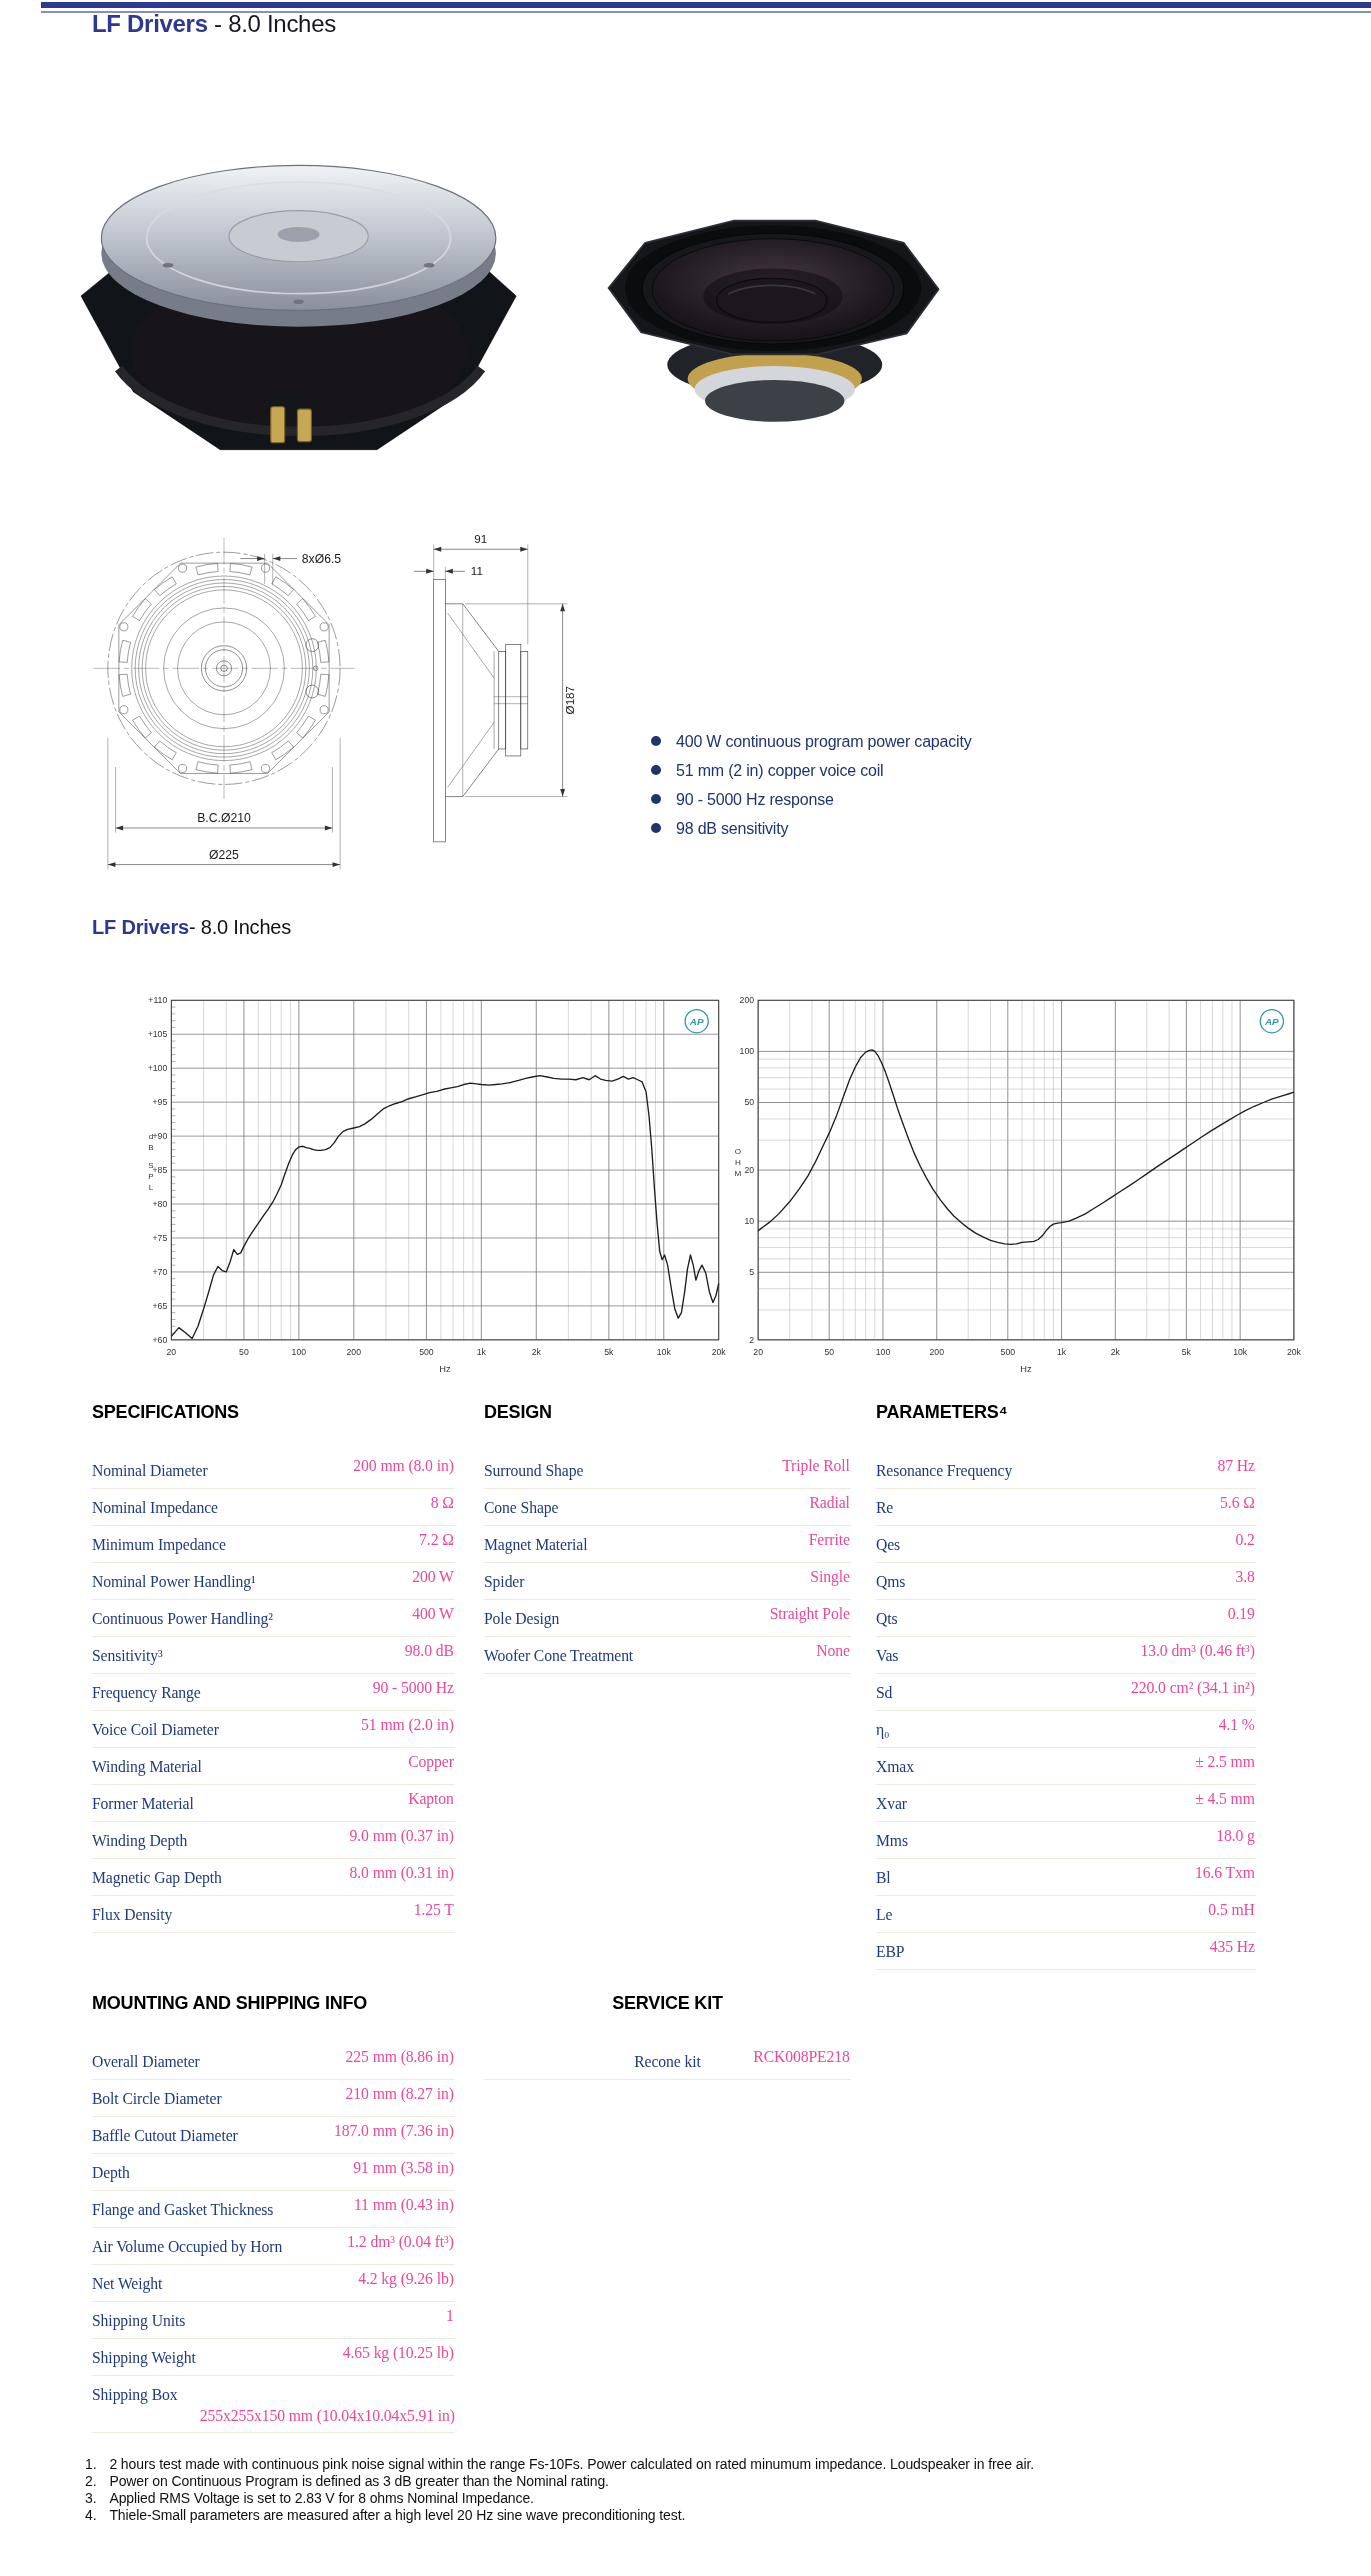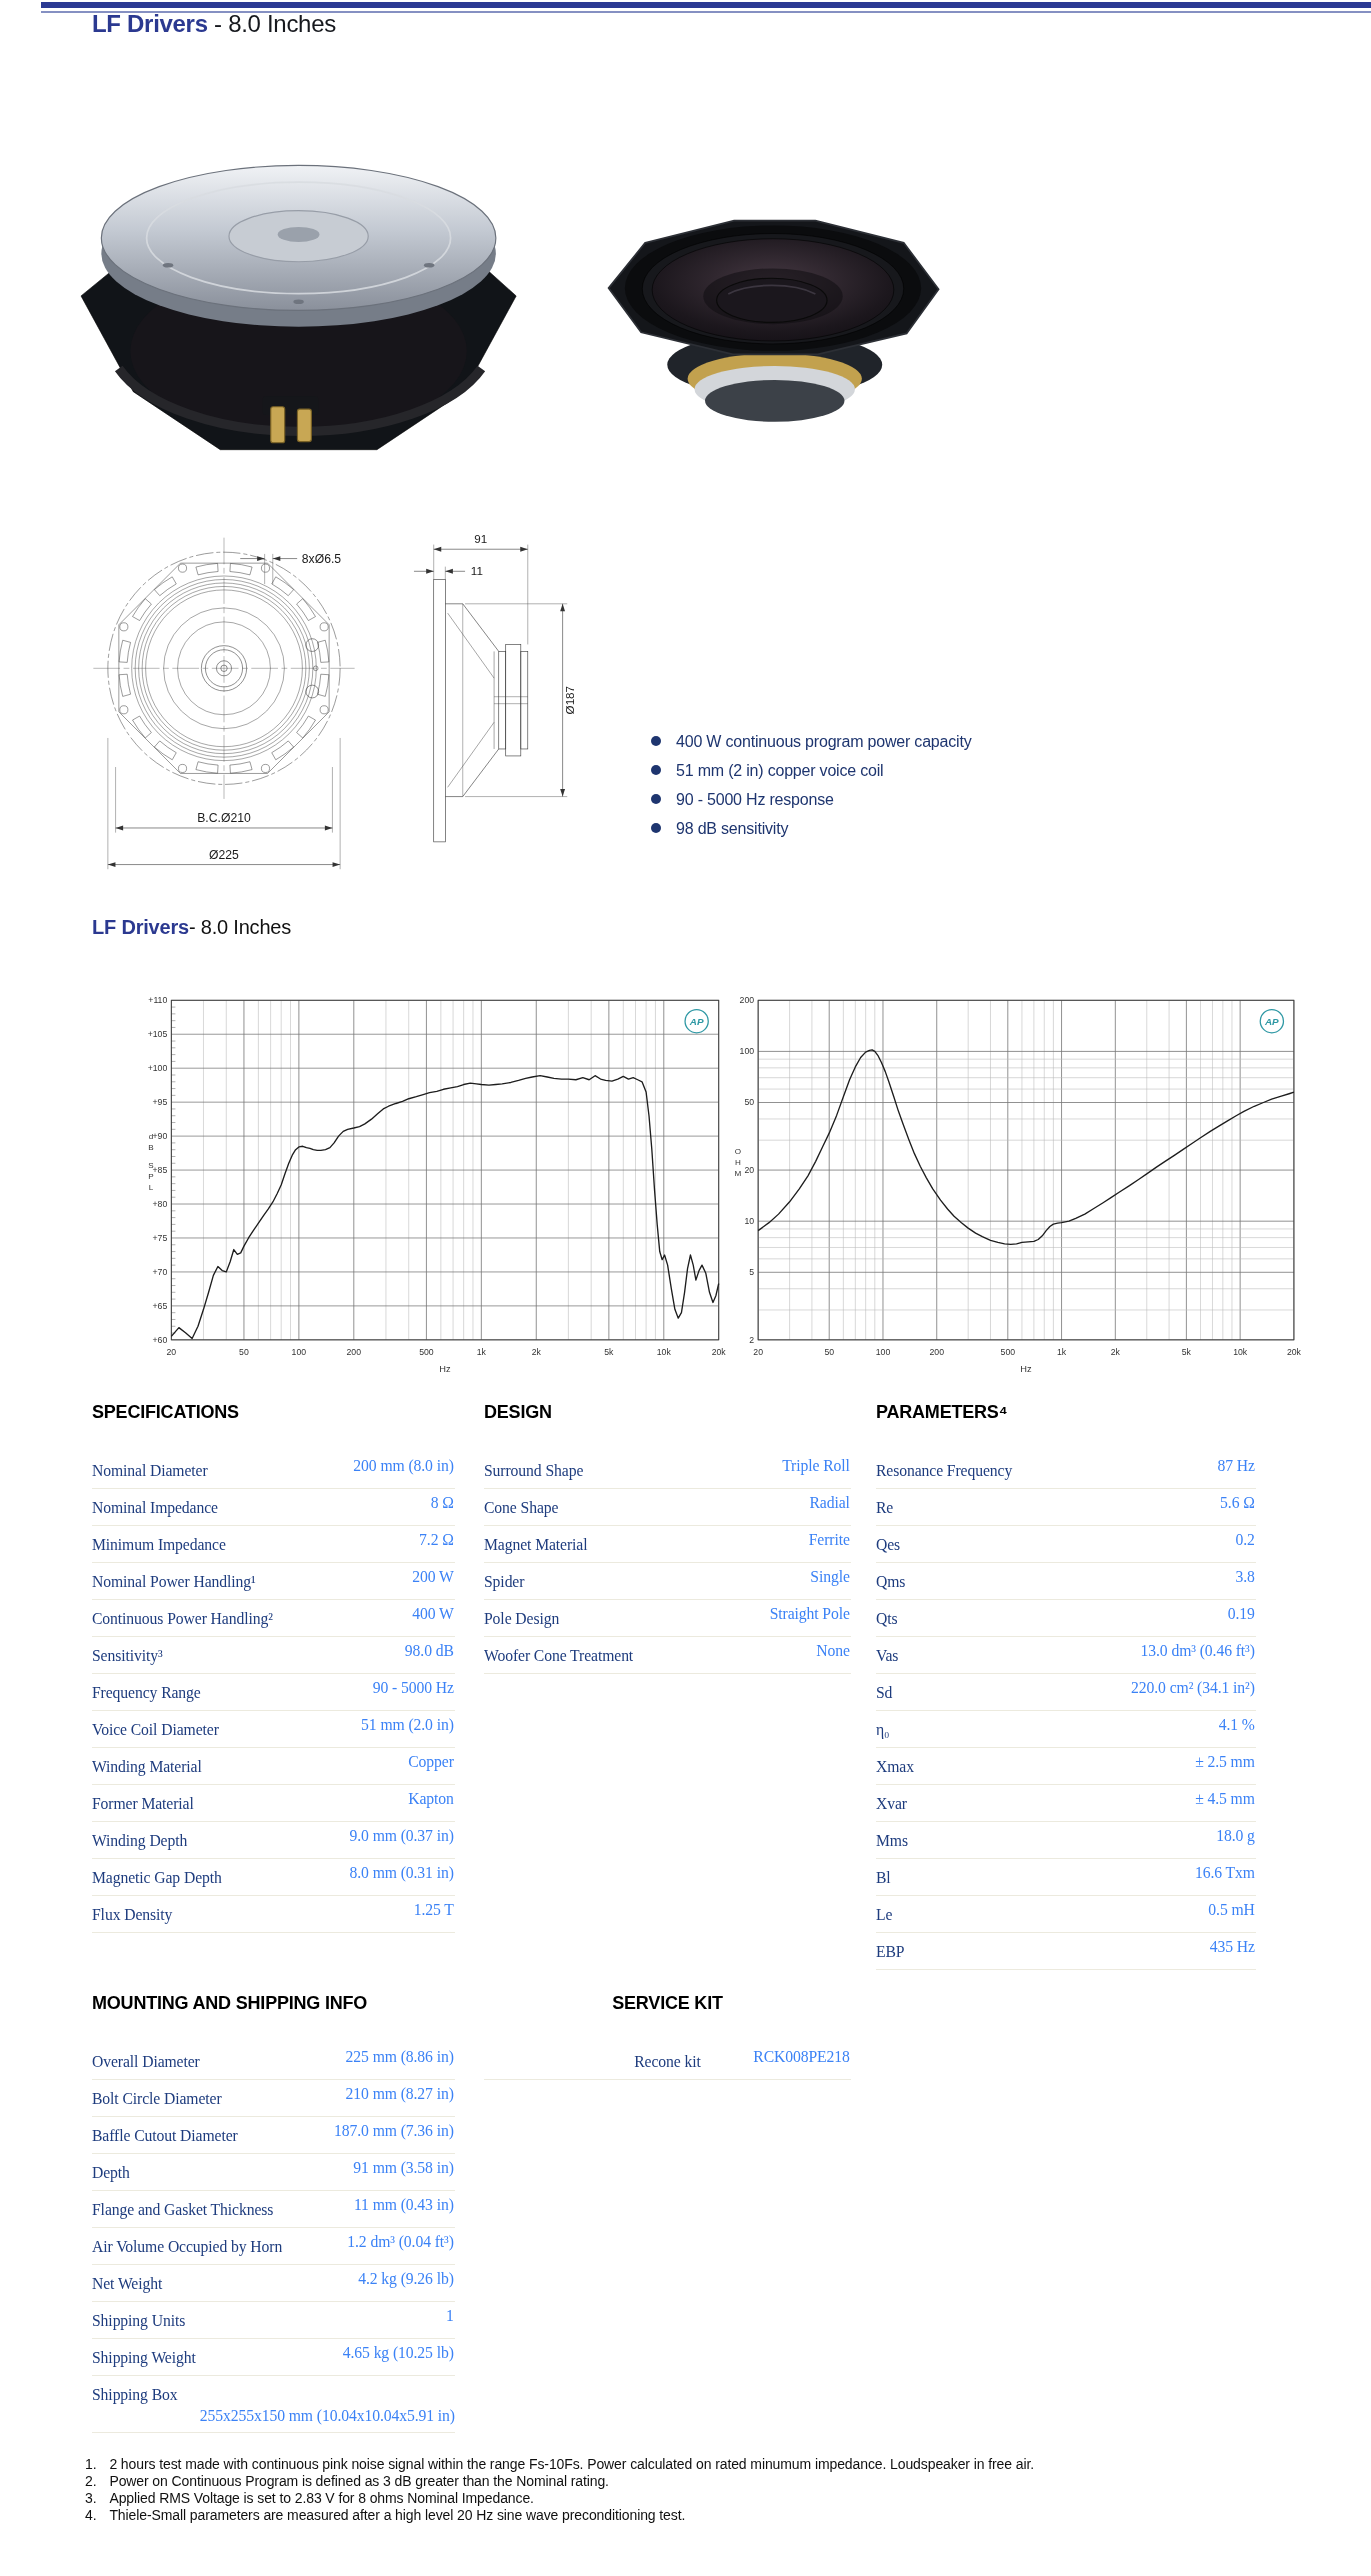--- a/index.html
+++ b/index.html
@@ -23,21 +23,21 @@
               border-radius:50%;background:#1e356f;}
   .tcol{position:absolute;width:363px;}
   #col-specs{left:92px;top:1402px;}
   #col-design{left:484px;top:1402px;width:367px;}
   #col-params{left:876px;top:1402px;width:380px;}
   #col-mounting{left:92px;top:1993px;}
   #col-service{left:484px;top:1993px;width:367px;text-align:center;}
   .tcol h2{margin:0 0 29px 0;font-size:18px;color:#000000;letter-spacing:-0.2px;font-weight:bold;}
   .trow{position:relative;border-bottom:1.2px solid #eceade;padding:10px 0 7px;min-height:19px;font-family:Liberation Serif, serif;}
   .tlabel{display:inline-block;font-size:15.7px;color:#1e3c7e;max-width:256px;letter-spacing:-0.1px;}
-  .tvalue{position:absolute;right:1.2px;top:4.6px;font-size:15.7px;color:#3b82f6;
+  .tvalue{position:absolute;right:1.2px;top:4.6px;font-size:15.7px;color:#ec4899;
           letter-spacing:-0.1px;white-space:nowrap;}
   .trow.twoline .tvalue{position:static;display:block;text-align:right;margin-top:3px;}
   #footnotes{position:absolute;left:85px;top:2456px;width:1255px;color:#101010;}
   .fn{display:flex;font-size:14px;line-height:17px;letter-spacing:-0.1px;}
   .fn-num{width:24.4px;flex:none;}
   .fn-text{flex:1;white-space:nowrap;}
 </style>
 </head>
 <body>
 

